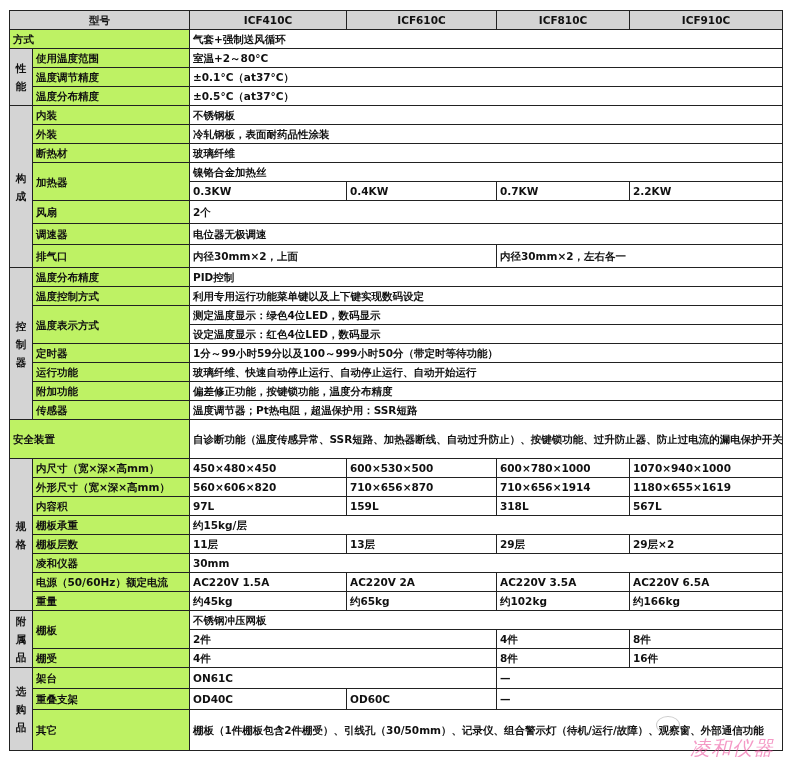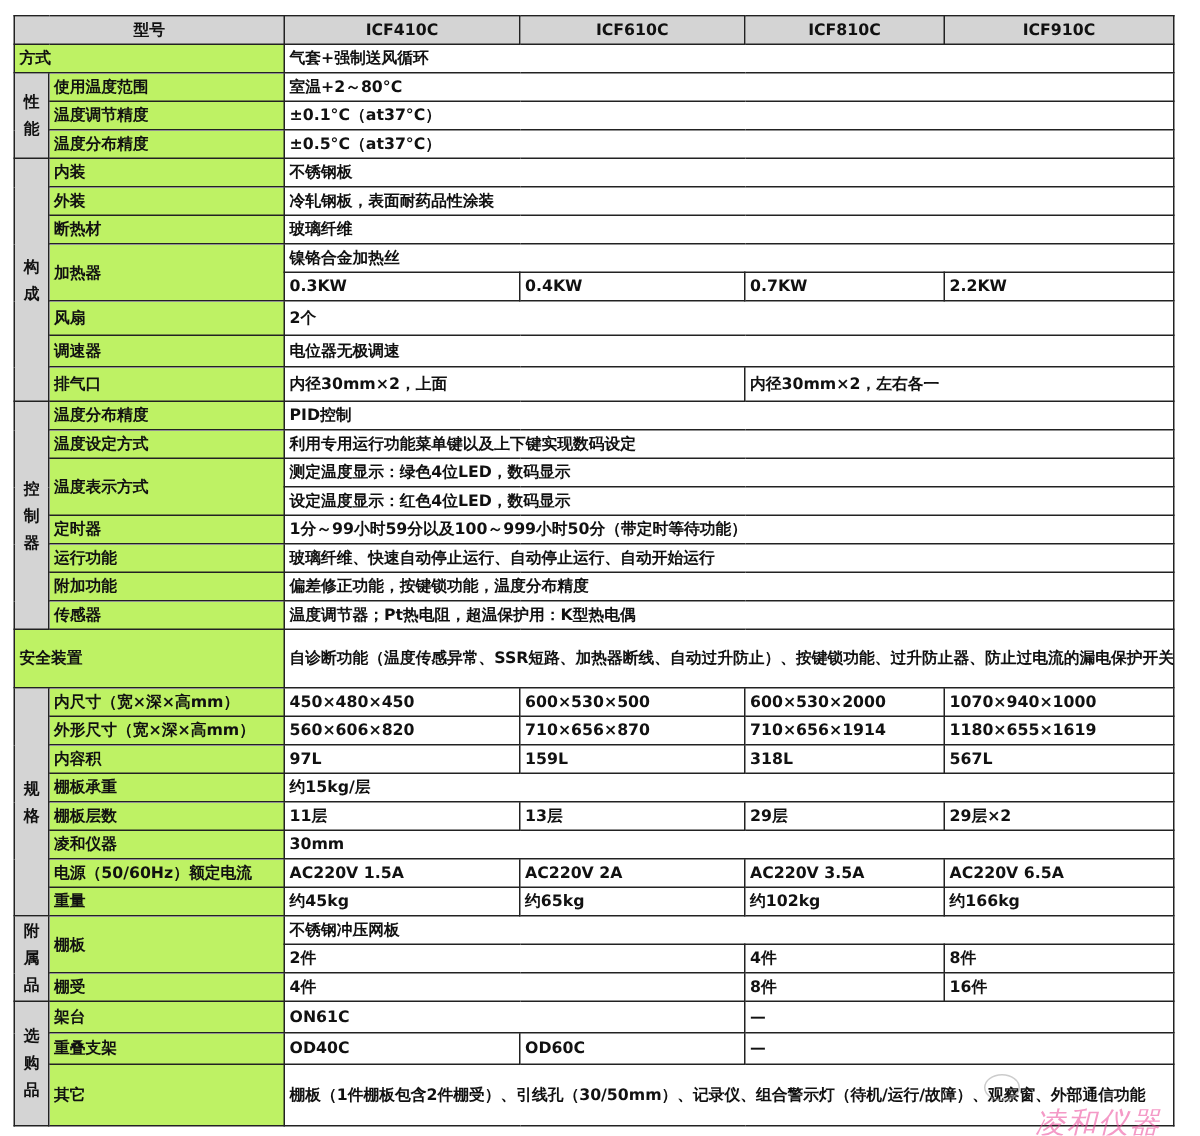--- a/index.html
+++ b/index.html
@@ -103,21 +103,21 @@
       <td class="val" colspan="2">内径30mm×2，上面</td>
       <td class="val" colspan="2">内径30mm×2，左右各一</td>
     </tr>
 
     <tr>
       <td class="grp" rowspan="8">控<br>制<br>器</td>
       <td class="lbl">温度分布精度</td>
       <td class="val" colspan="4">PID控制</td>
     </tr>
     <tr>
-      <td class="lbl">温度设定方式</td>
+      <td class="lbl">温度控制方式</td>
       <td class="val" colspan="4">利用专用运行功能菜单键以及上下键实现数码设定</td>
     </tr>
     <tr>
       <td class="lbl" rowspan="2">温度表示方式</td>
       <td class="val" colspan="4">测定温度显示：绿色4位LED，数码显示</td>
     </tr>
     <tr>
       <td class="val" colspan="4">设定温度显示：红色4位LED，数码显示</td>
     </tr>
     <tr>
@@ -127,34 +127,34 @@
     <tr>
       <td class="lbl">运行功能</td>
       <td class="val" colspan="4">玻璃纤维、快速自动停止运行、自动停止运行、自动开始运行</td>
     </tr>
     <tr>
       <td class="lbl">附加功能</td>
       <td class="val" colspan="4">偏差修正功能，按键锁功能，温度分布精度</td>
     </tr>
     <tr>
       <td class="lbl">传感器</td>
-      <td class="val" colspan="4">温度调节器；Pt热电阻，超温保护用：K型热电偶</td>
+      <td class="val" colspan="4">温度调节器；Pt热电阻，超温保护用：SSR短路</td>
     </tr>
 
     <tr>
       <td class="lbl" colspan="2" style="height:38px">安全装置</td>
       <td class="val wrap" colspan="4">自诊断功能（温度传感异常、SSR短路、加热器断线、自动过升防止）、按键锁功能、过升防止器、防止过电流的漏电保护开关</td>
     </tr>
 
     <tr>
       <td class="grp" rowspan="8">规<br>格</td>
       <td class="lbl">内尺寸（宽×深×高mm）</td>
       <td class="val">450×480×450</td>
       <td class="val">600×530×500</td>
-      <td class="val">600×530×2000</td>
+      <td class="val">600×780×1000</td>
       <td class="val">1070×940×1000</td>
     </tr>
     <tr>
       <td class="lbl">外形尺寸（宽×深×高mm）</td>
       <td class="val">560×606×820</td>
       <td class="val">710×656×870</td>
       <td class="val">710×656×1914</td>
       <td class="val">1180×655×1619</td>
     </tr>
     <tr>

